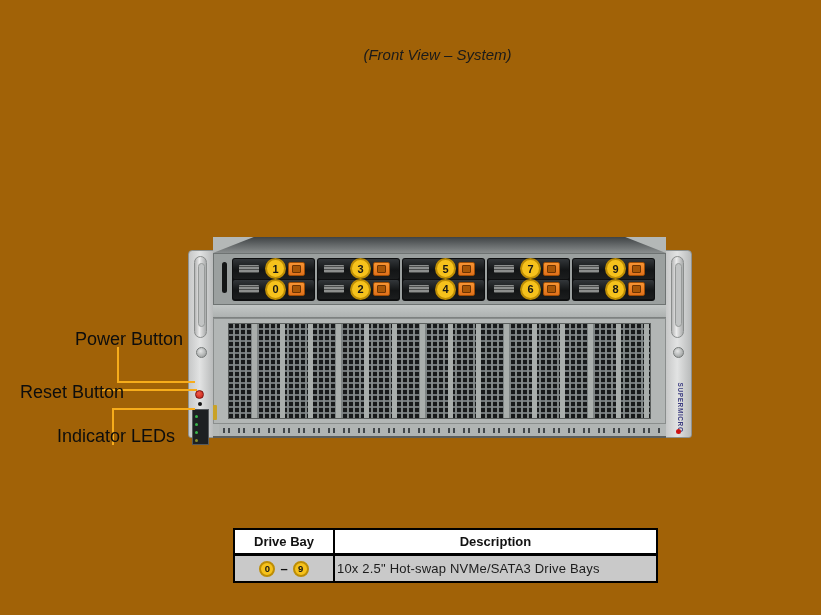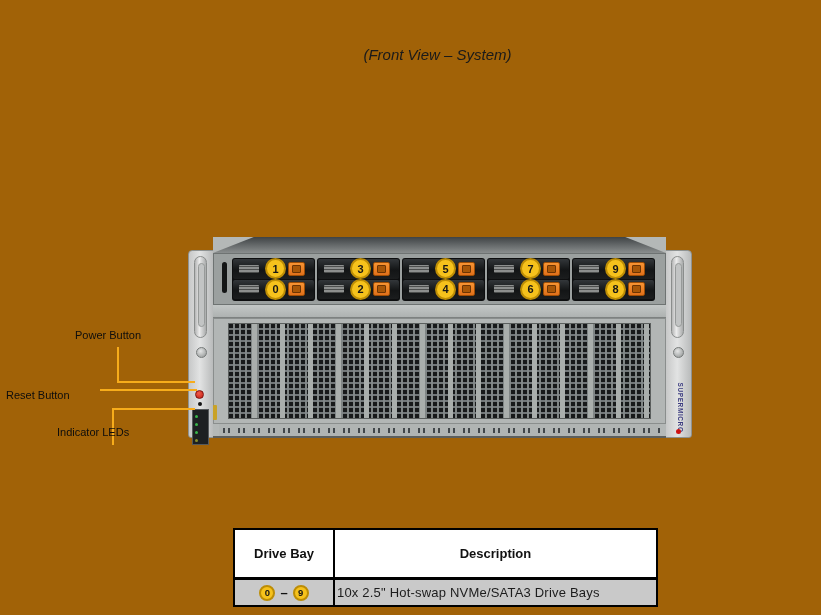--- a/index.html
+++ b/index.html
@@ -73,26 +73,26 @@
             repeating-linear-gradient(90deg,transparent 0 23px,#a9aeac 23px 28px),
             repeating-linear-gradient(0deg,transparent 0 4px,rgba(130,136,138,.85) 4px 6px),
             repeating-linear-gradient(90deg,transparent 0 4px,rgba(138,144,143,.9) 4px 6px);
           border:1px solid #5b5f5e;box-sizing:border-box;}
   .clip-row{position:absolute;left:6px;right:6px;top:187px;height:12px;background:#b0b4b3;
             background-image:repeating-linear-gradient(90deg,transparent 0 4px,#41464a 4px 6px,transparent 6px 9px,#41464a 9px 11px,transparent 11px 15px);
             background-size:15px 5px;background-repeat:repeat-x;background-position:0 center;}
 
   
   .cline{position:absolute;background:#f7ac1b;}
-  .clabel{position:absolute;font-size:11px;color:#0d0d0d;white-space:nowrap;text-align:right;}
+  .clabel{position:absolute;font-size:18px;color:#0d0d0d;white-space:nowrap;text-align:right;}
 
   
   .bay-table{position:absolute;left:233px;top:528px;width:425px;border-collapse:collapse;
              border:2px solid #000;font-size:13px;}
-  .bay-table th{background:#fff;font-weight:bold;text-align:center;padding:16px 2px;
+  .bay-table th{background:#fff;font-weight:bold;text-align:center;padding:4px 2px;
                 border-bottom:3px solid #000;color:#111;margin-top:9px;}
   .bay-table th:first-child, .bay-table td:first-child{border-right:2px solid #000;width:94px;}
   .bay-table td{background:#c9c9c9;padding:3px 2px;height:19px;}
   .desc-cell{padding-left:14px;color:#1c1c1c;letter-spacing:.2px;}
   .range-cell{text-align:center;vertical-align:middle;}
   .range-wrap{display:flex;align-items:center;justify-content:center;gap:5px;}
   .mini-badge{display:inline-flex;width:16px;height:16px;border-radius:50%;background:#f6c21c;
               border:2px solid #bd8d05;box-sizing:border-box;font-size:9.5px;font-weight:bold;color:#161616;
               align-items:center;justify-content:center;}
   .range-dash{font-weight:bold;color:#111;}
@@ -231,21 +231,21 @@
     <div class="gold-strip"></div>
   </div>
 
   <div class="cline" style="left:117px;top:347px;width:2px;height:36px;"></div>
   <div class="cline" style="left:117px;top:381px;width:78px;height:2px;"></div>
   <div class="cline" style="left:100px;top:389px;width:97px;height:2px;"></div>
   <div class="cline" style="left:112px;top:408px;width:83px;height:2px;"></div>
   <div class="cline" style="left:112px;top:408px;width:2px;height:37px;"></div>
 
   <div class="clabel" style="left:75px;top:329px;">Power Button</div>
-  <div class="clabel" style="left:6px;top:382px;margin-top:7px;">Reset Button</div>
+  <div class="clabel" style="left:20px;top:382px;">Reset Button</div>
   <div class="clabel" style="left:57px;top:426px;">Indicator LEDs</div>
 
   <table class="bay-table">
     <thead>
       <tr>
         <th>Drive Bay</th>
         <th>Description</th>
       </tr>
     </thead>
     <tbody>

